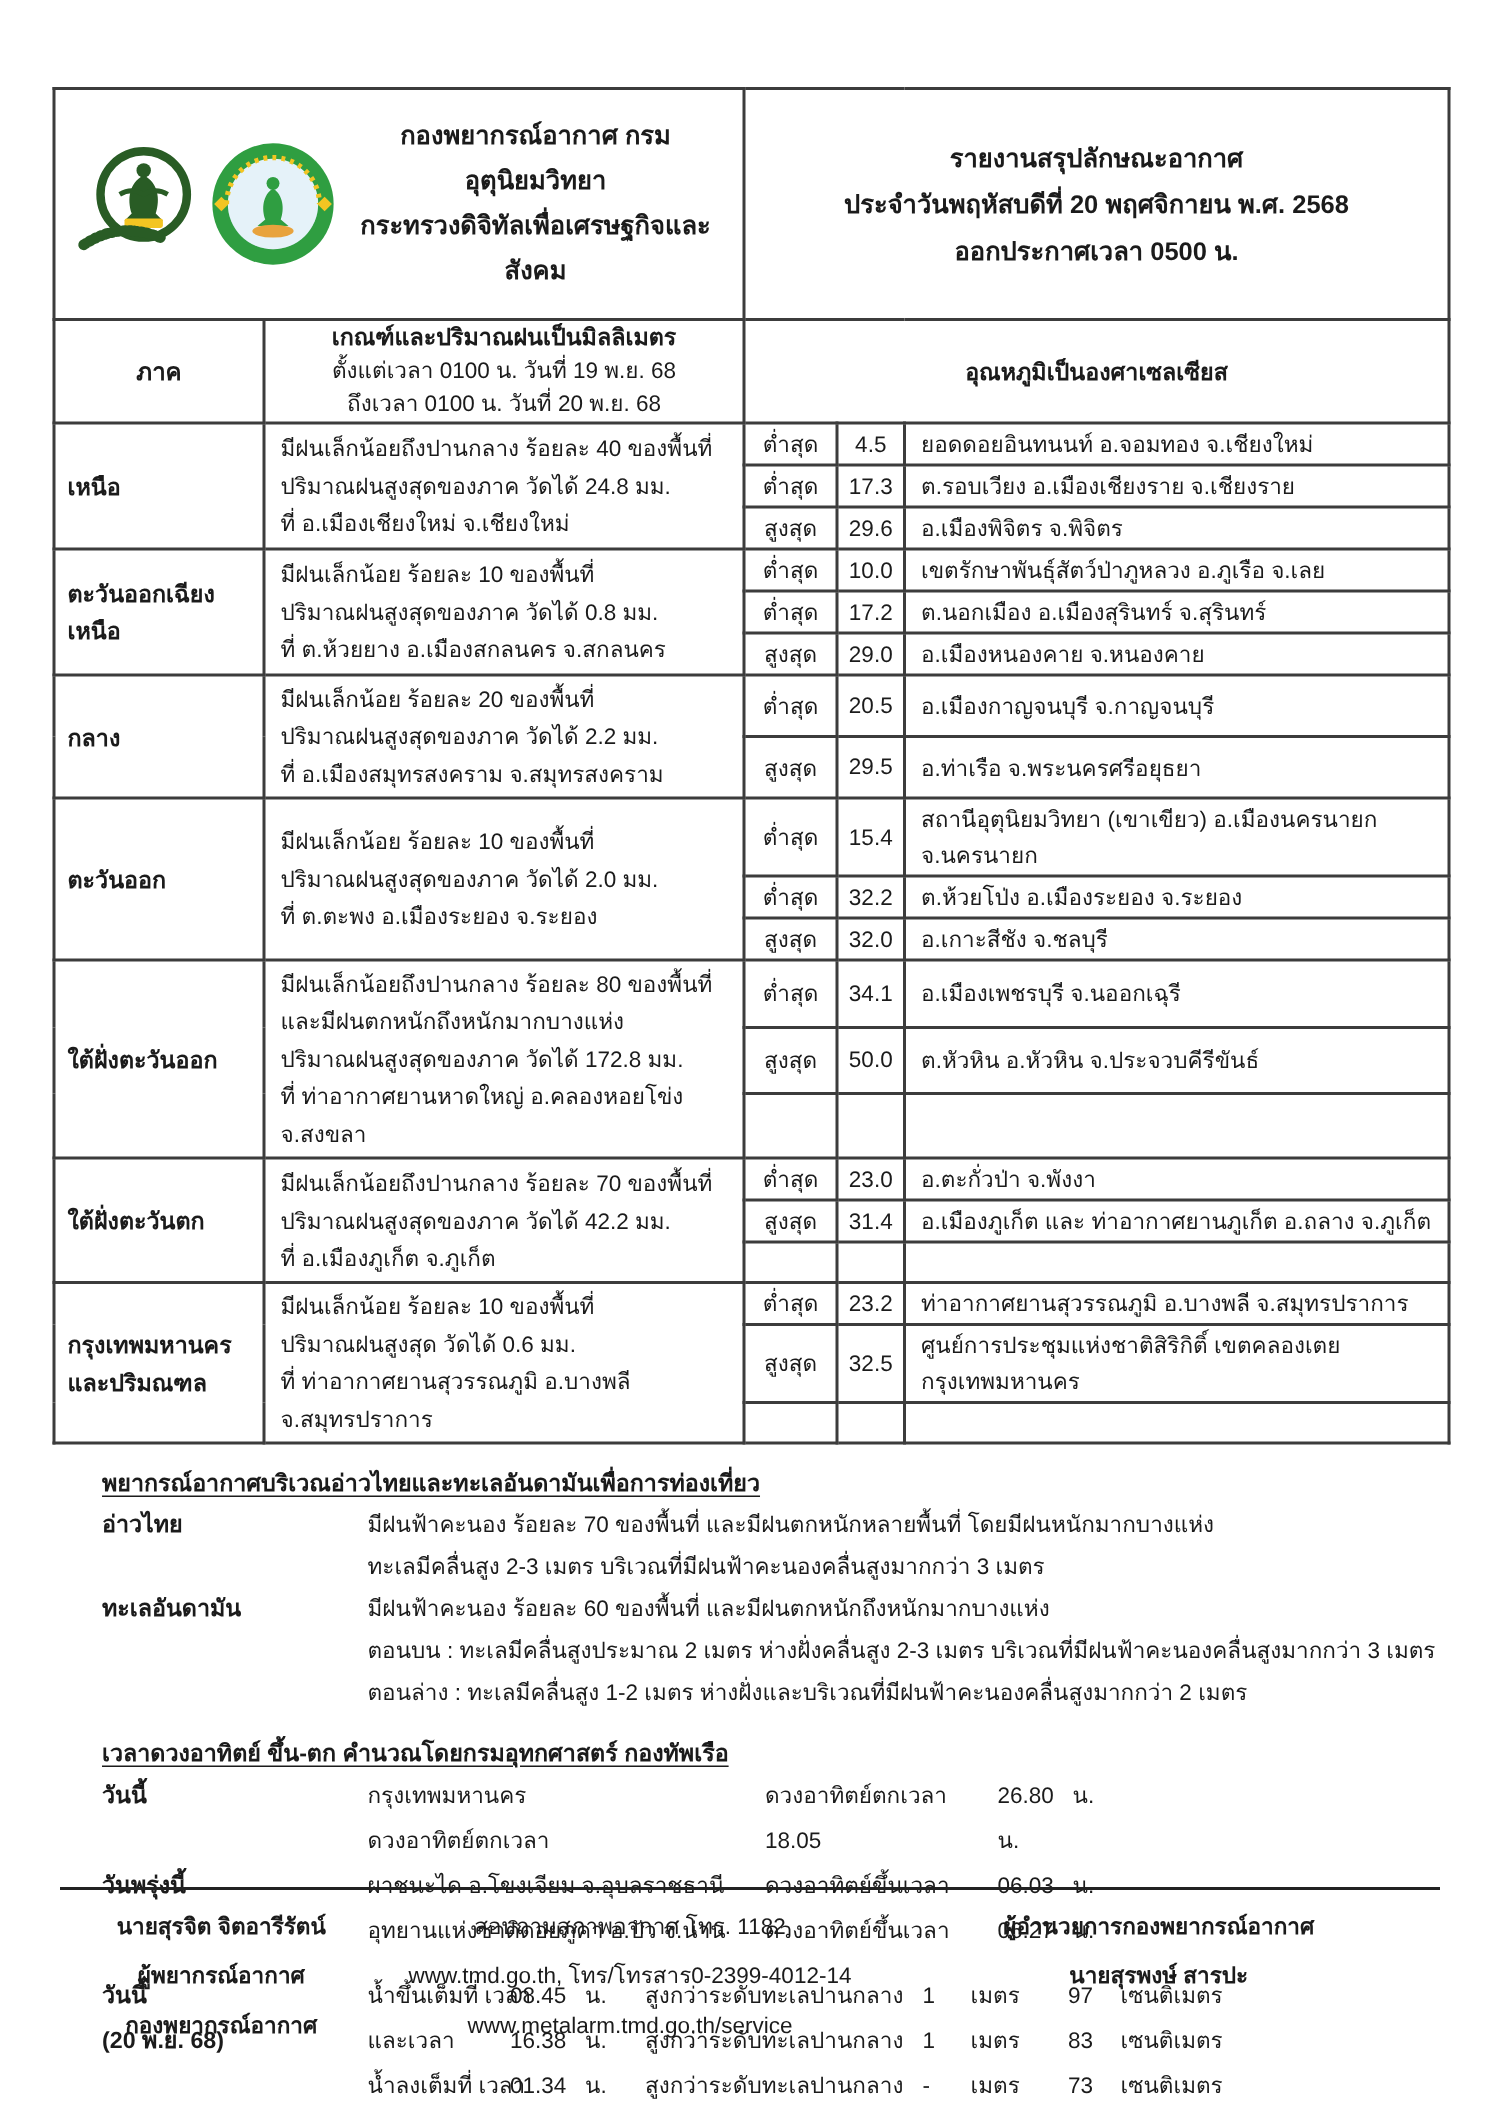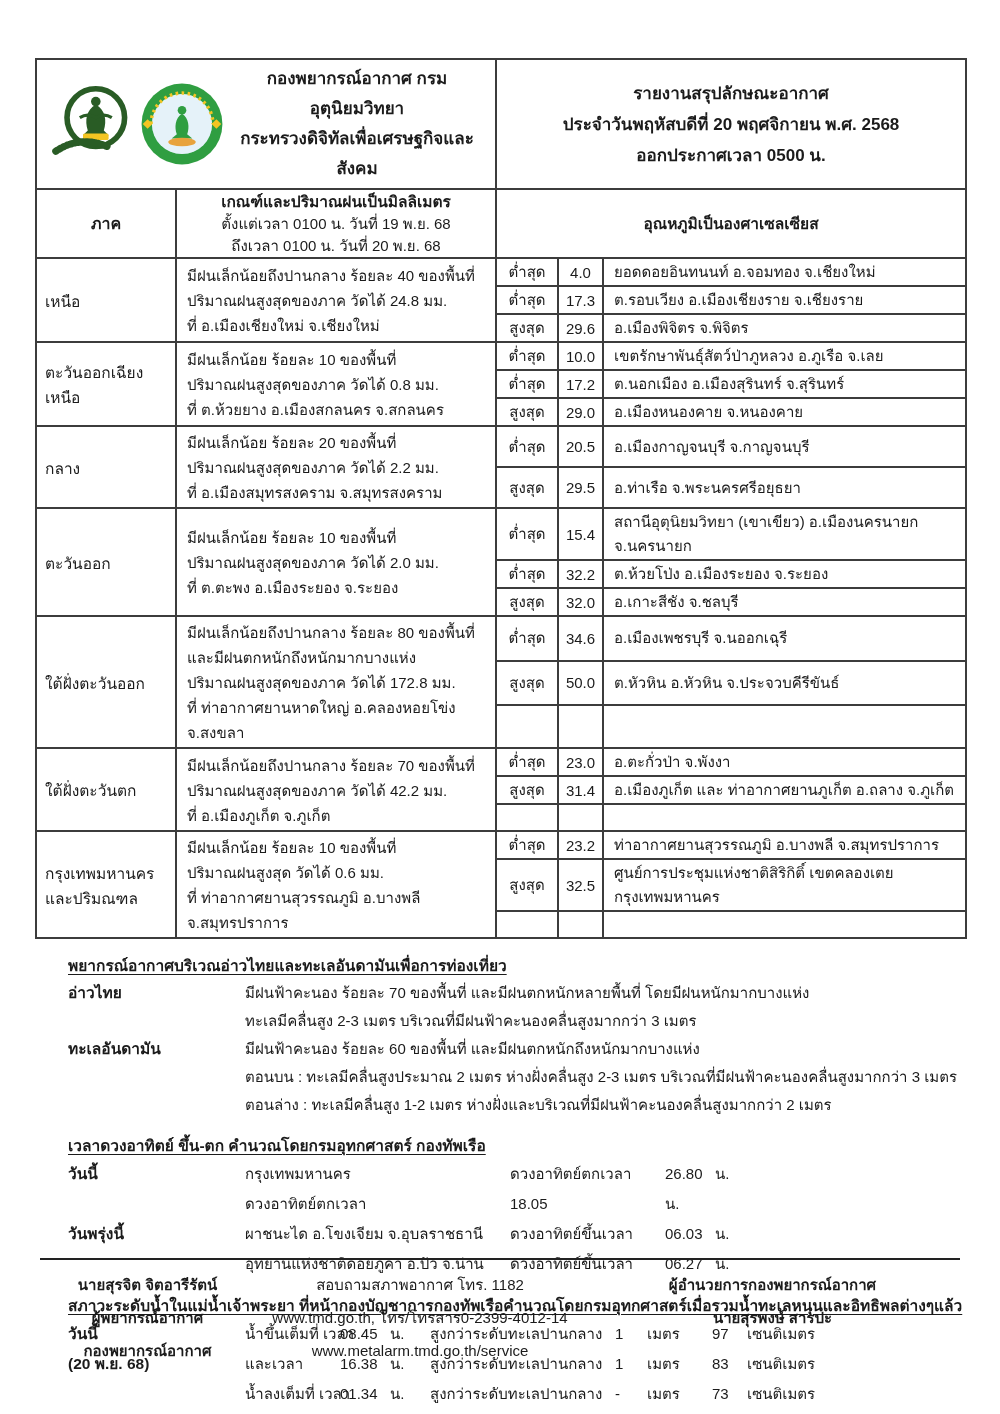--- a/index.html
+++ b/index.html
@@ -13,32 +13,32 @@
     color:var(--text); font-size:15px; overflow:hidden;
   }
   .page{padding:58px 35px 0 35px;}
 
   
   table.wx{border-collapse:collapse; width:930px; table-layout:fixed;}
   table.wx td{border:2px solid var(--border); vertical-align:middle;}
   .col-region{width:140px;} .col-rain{width:320px;}
   .col-tlabel{width:62px;} .col-tval{width:45px;} .col-tloc{width:363px;}
 
-  td.hdr-org{height:95px; padding:4px 6px;margin-left:16px;}
+  td.hdr-org{height:95px; padding:16px 6px;margin-left:16px;}
   .org-flex{display:flex; align-items:center; height:100%;}
   .org-logos{display:flex; align-items:center; gap:8px; padding-left:8px;}
   .org-text{flex:1; text-align:center; font-weight:bold; font-size:17px; line-height:30px; white-space:pre-line;}
   td.hdr-report{text-align:center; font-weight:bold; font-size:17px; line-height:31px; white-space:pre-line;}
 
   td.hdr-region{height:69px; text-align:center; font-weight:bold; font-size:16px;}
   td.hdr-rain{text-align:center; line-height:22px; font-size:15px;}
   td.hdr-rain .b1{font-weight:bold; font-size:15.5px;}
   td.hdr-temp{text-align:center; font-weight:bold; font-size:15.5px;}
 
-  td.region{vertical-align:top; font-weight:normal; padding:4px 4px 2px 8px;
+  td.region{vertical-align:top; font-weight:bold; padding:4px 4px 2px 8px;
             white-space:pre-line; line-height:25px; font-size:15.5px;margin-top:44px;}
   td.rain{vertical-align:top; padding:3px 6px 2px 10px; white-space:pre-line; line-height:25px;}
   td.tlabel{text-align:center; height:27px; padding:1px 2px;}
   td.tval{text-align:center; padding:1px 2px;}
   td.tloc{padding:1px 4px 1px 10px;}
 
   
   .section{margin:13px 0 0 33px;}
   .stitle{font-weight:bold; font-size:15.5px; line-height:27px;
           text-decoration:underline; text-underline-offset:3px;}
@@ -118,21 +118,21 @@
         </td>
         <td class="hdr-temp" colspan="3">อุณหภูมิเป็นองศาเซลเซียส</td>
       </tr>
 
     <tr>
           <td class="region" rowspan="3">เหนือ</td>
           <td class="rain" rowspan="3">มีฝนเล็กน้อยถึงปานกลาง ร้อยละ 40 ของพื้นที่
 ปริมาณฝนสูงสุดของภาค วัดได้ 24.8 มม.
 ที่ อ.เมืองเชียงใหม่ จ.เชียงใหม่</td>
           <td class="tlabel">ต่ำสุด</td>
-          <td class="tval">4.0</td>
+          <td class="tval">4.5</td>
           <td class="tloc">ยอดดอยอินทนนท์ อ.จอมทอง จ.เชียงใหม่</td>
         </tr>
         <tr>
           <td class="tlabel">ต่ำสุด</td>
           <td class="tval">17.3</td>
           <td class="tloc">ต.รอบเวียง อ.เมืองเชียงราย จ.เชียงราย</td>
         </tr>
         <tr>
           <td class="tlabel">สูงสุด</td>
           <td class="tval">29.6</td>
@@ -190,21 +190,21 @@
           <td class="tval">32.0</td>
           <td class="tloc">อ.เกาะสีชัง จ.ชลบุรี</td>
         </tr>
         <tr>
           <td class="region" rowspan="3">ใต้ฝั่งตะวันออก</td>
           <td class="rain" rowspan="3">มีฝนเล็กน้อยถึงปานกลาง ร้อยละ 80 ของพื้นที่
 และมีฝนตกหนักถึงหนักมากบางแห่ง
 ปริมาณฝนสูงสุดของภาค วัดได้ 172.8 มม.
 ที่ ท่าอากาศยานหาดใหญ่ อ.คลองหอยโข่ง จ.สงขลา</td>
           <td class="tlabel">ต่ำสุด</td>
-          <td class="tval">34.6</td>
+          <td class="tval">34.1</td>
           <td class="tloc">อ.เมืองเพชรบุรี จ.นออกเฉุรี</td>
         </tr>
         <tr>
           <td class="tlabel">สูงสุด</td>
           <td class="tval">50.0</td>
           <td class="tloc">ต.หัวหิน อ.หัวหิน จ.ประจวบคีรีขันธ์</td>
         </tr>
         <tr>
           <td class="tlabel"></td>
           <td class="tval"></td>
@@ -305,21 +305,20 @@
           <div class="slabel"></div>
           <div>อุทยานแห่งชาติดอยภูคา อ.ปัว จ.น่าน</div>
           <div>ดวงอาทิตย์ขึ้นเวลา</div>
           <div>06.27</div>
           <div>น.</div>
         </div>
       </div>
   </div>
 
   <div class="section">
-    <div class="stitle">สภาวะระดับน้ำในแม่น้ำเจ้าพระยา ที่หน้ากองบัญชาการกองทัพเรือคำนวณโดยกรมอุทกศาสตร์เมื่อรวมน้ำทะเลหนุนและอิทธิพลต่างๆแล้ว</div>
     <div id="water-rows">
         <div class="watrow">
           <div class="slabel">วันนี้</div>
           <div class="nowrap">น้ำขึ้นเต็มที่ เวลา</div>
           <div>08.45</div>
           <div>น.</div>
           <div class="nowrap">สูงกว่าระดับทะเลปานกลาง</div>
           <div>1</div>
           <div>เมตร</div>
           <div>97</div>

